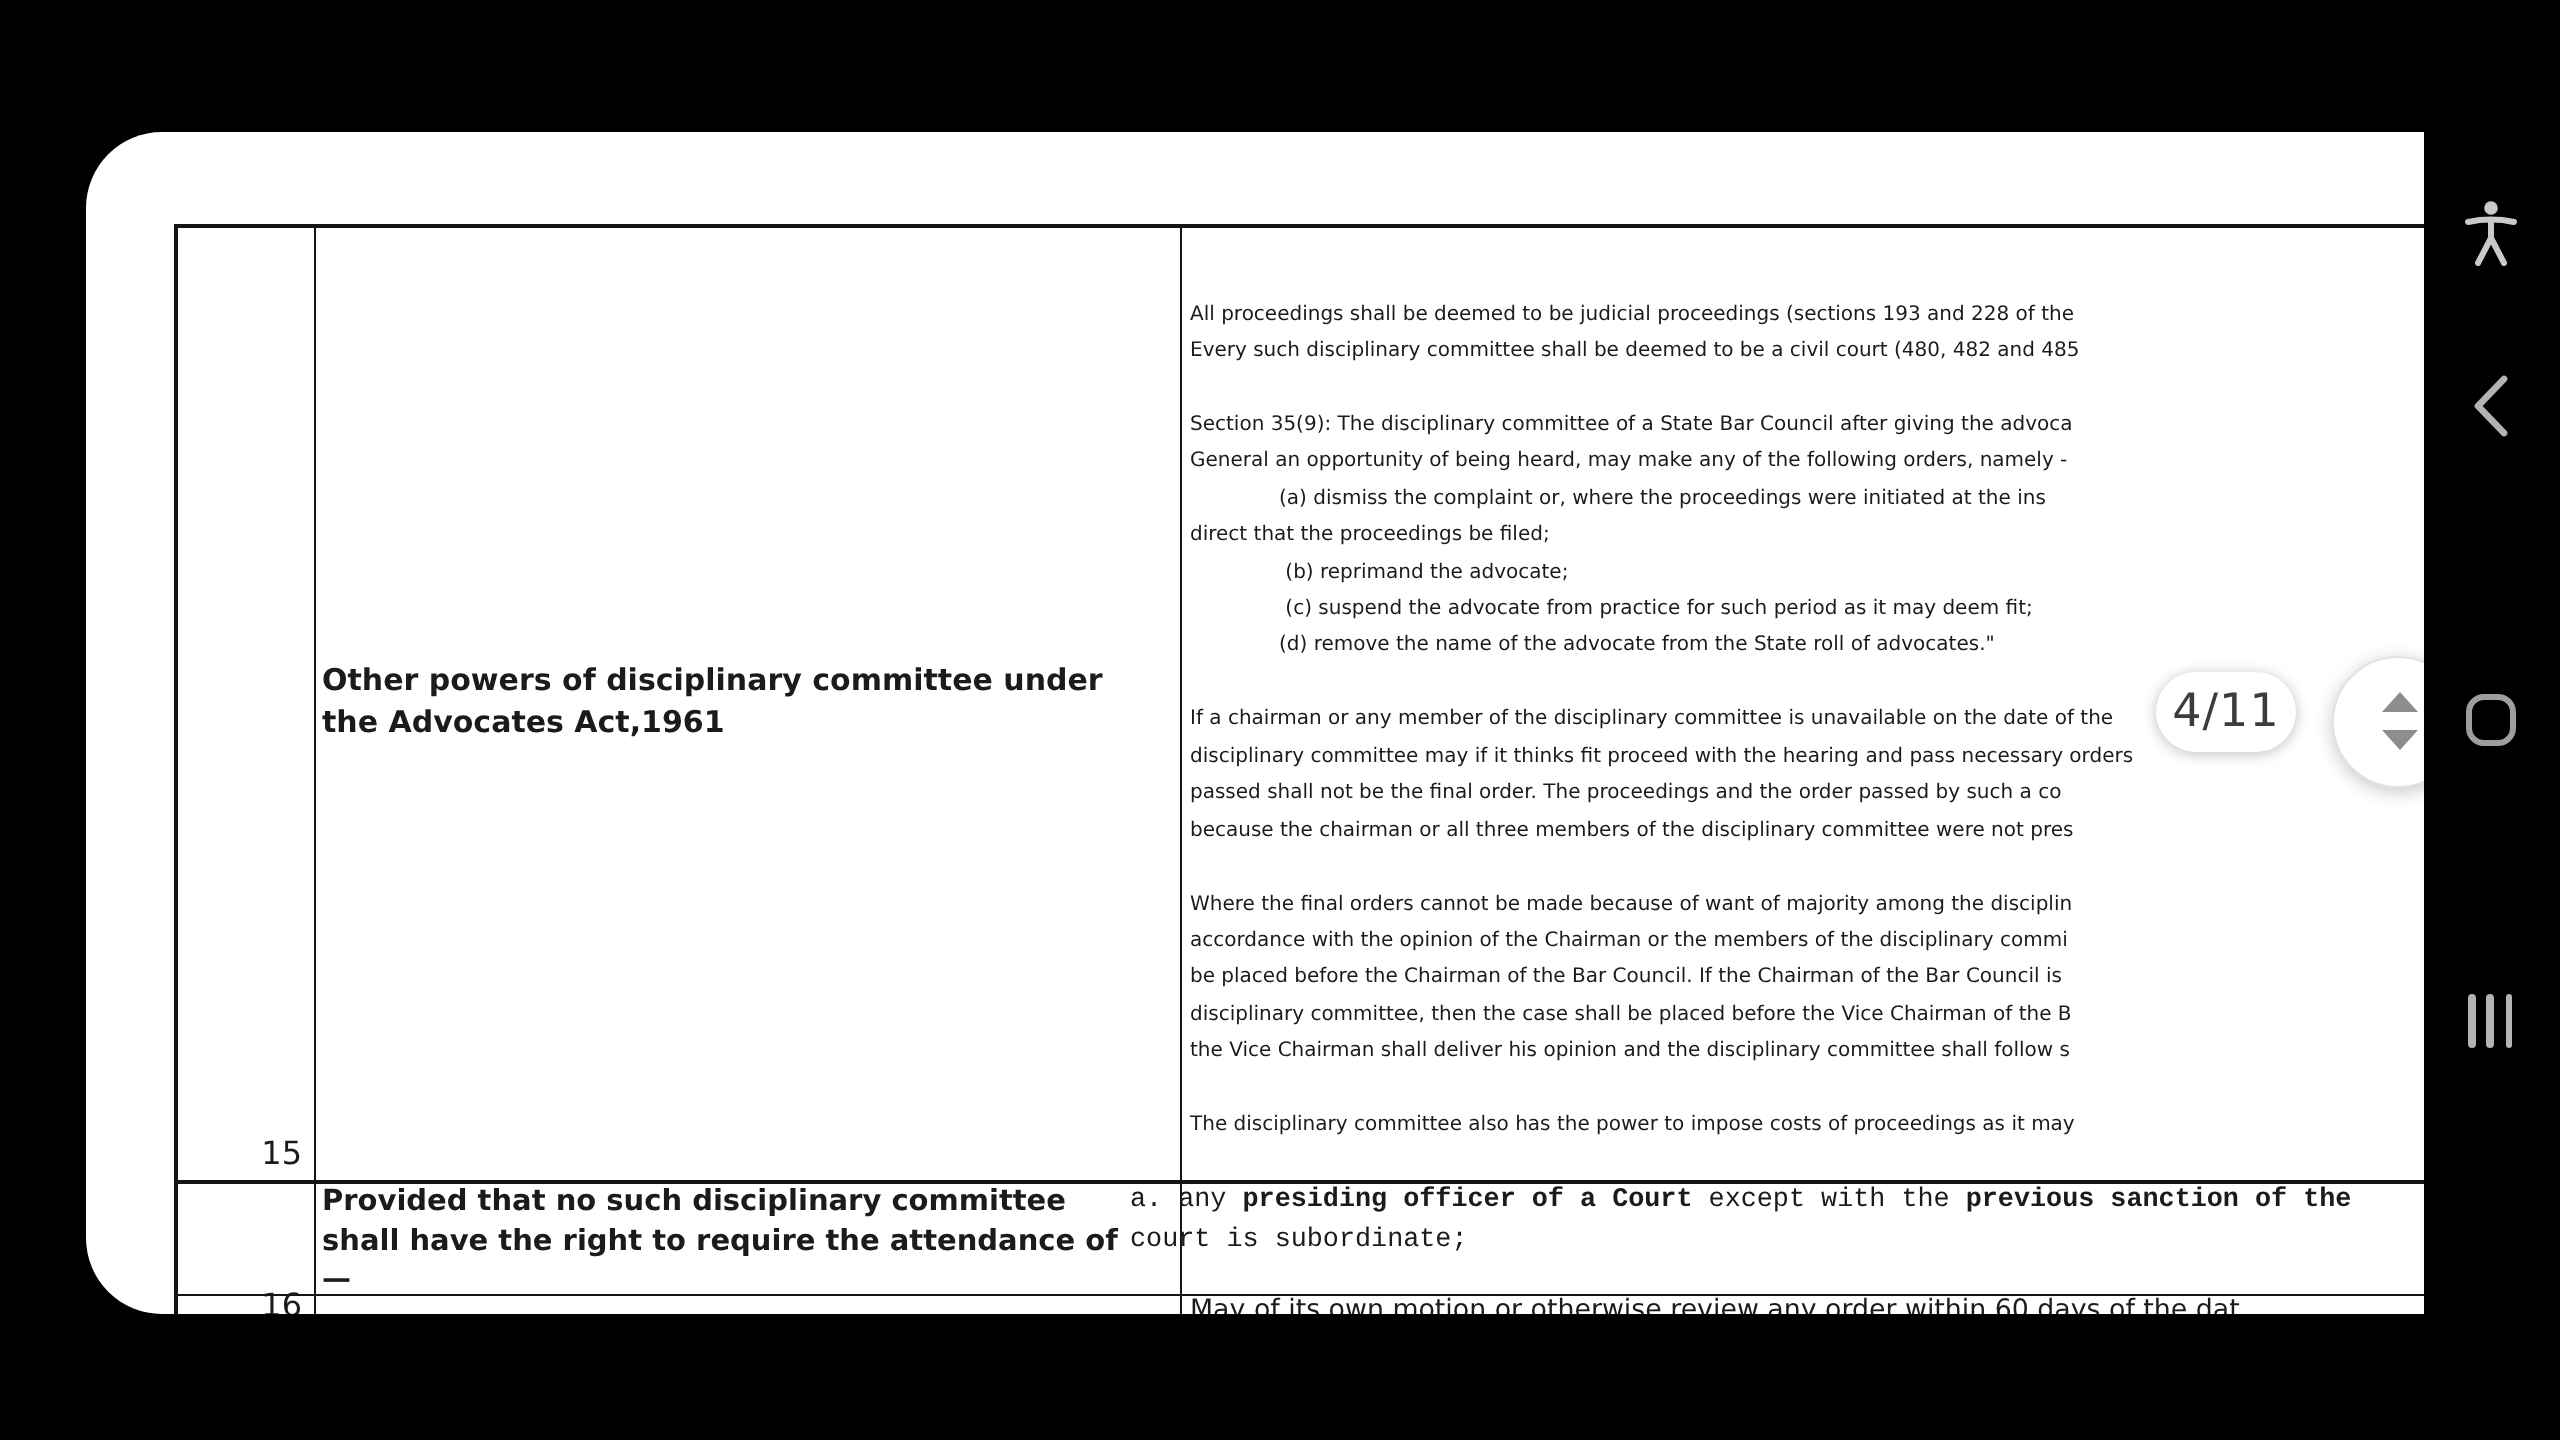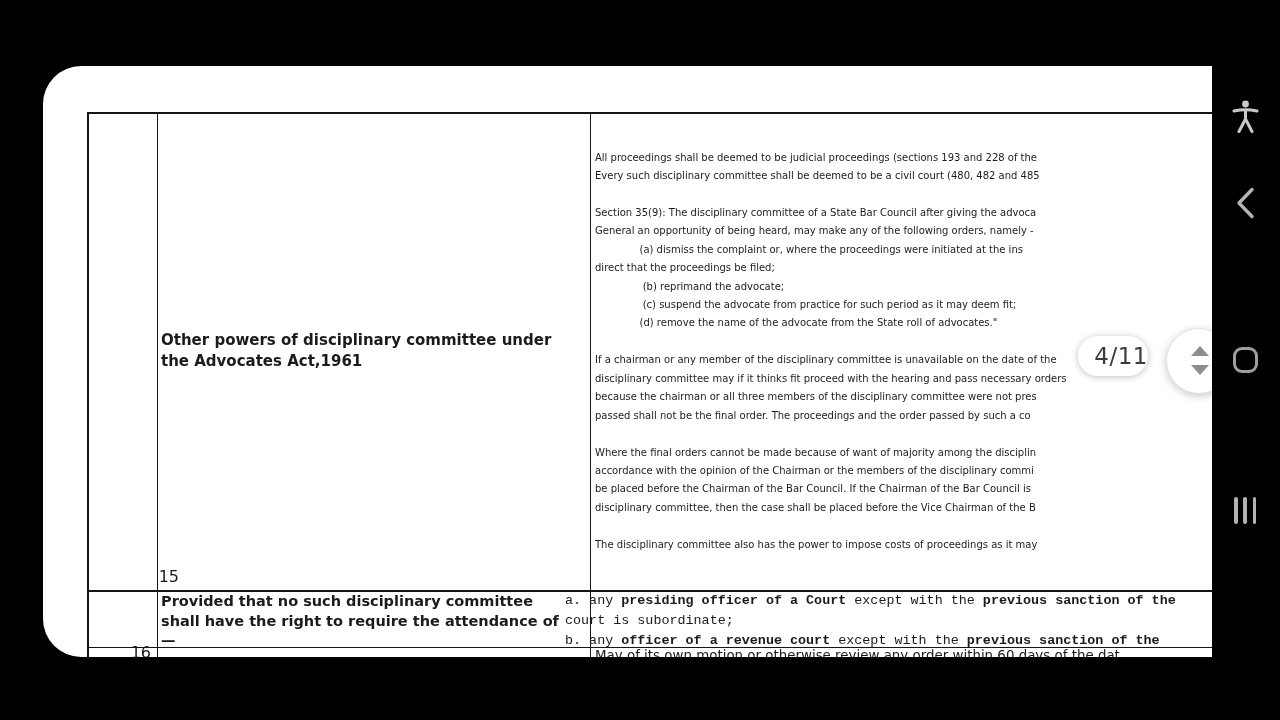--- a/index.html
+++ b/index.html
@@ -18,21 +18,21 @@
   #tl-mid1 { left:87px; top:590px;  width:1125px; }
   #tl-mid2 { left:87px; top:646.5px; width:1125px; }
   #tl-v1 { left:87px;    top:112px; height:545px; }
   #tl-v2 { left:156.5px; top:112px; height:545px; }
   #tl-v3 { left:589.5px; top:112px; height:545px; }
 
   .cell { position:absolute; z-index:2; color:#1b1b1b; }
 
   .num-cell { left:87px; width:68px; display:flex; align-items:flex-end; justify-content:flex-end;
               font-size:16px; }
-  #num15 { top:112px; height:478px; padding:0 4px 4px 15px;margin-left:28px; }
+  #num15 { top:112px; height:478px; padding:0 4px 4px 15px; }
   #num16 { top:609px; height:55px;  padding:0 4px 2px 0; }
 
   #title15 { left:161px; top:112px; width:412px; height:478px;
              display:flex; flex-direction:column; justify-content:center;
              font-weight:bold; font-size:15px; line-height:20.6px; }
 
   #title16 { left:161px; top:592px; width:428px; font-weight:bold; font-size:14.5px; }
   #title16 .bline { line-height:19.6px; white-space:pre; }
 
   #body15 { left:595px; top:148.5px; width:650px; font-size:10px; }
@@ -41,21 +41,21 @@
   #body16 { left:565px; top:590.5px; width:650px; font-size:13.4px;font-family:Liberation Mono, monospace; }
   #body16 .bline { height:20.2px; line-height:20.2px; white-space:pre; }
   #body16 b { font-weight:bold; }
 
   #body17 { left:595px; top:648px; width:650px; font-size:13.4px; white-space:pre; }
 
   
   .page-pill { position:absolute; left:1078px; top:336px; width:70px; height:40px;
                background:#fff; border-radius:20px; z-index:4;
                box-shadow:0 1px 7px rgba(0,0,0,0.25);
-               display:flex; align-items:center; justify-content:flex-end;
+               display:flex; align-items:center; justify-content:center;
                font-size:23px; color:#3c3c3c; letter-spacing:0.5px; }
 
   .scrubber { position:absolute; left:1166px; top:328px; width:66px; height:66px;
               background:#fff; border:1px solid #e2e2e2; border-radius:50%; z-index:4;
               box-shadow:0 2px 9px rgba(0,0,0,0.22); }
   .tri-up { position:absolute; left:24px; top:17px; width:0; height:0;
             border-left:9px solid transparent; border-right:9px solid transparent;
             border-bottom:10px solid #8d8d8d; }
   .tri-down { position:absolute; left:24px; top:36px; width:0; height:0;
               border-left:9px solid transparent; border-right:9px solid transparent;
@@ -101,41 +101,41 @@
       <div class="bline">Section 35(9): The disciplinary committee of a State Bar Council after giving the advoca</div>
       <div class="bline">General an opportunity of being heard, may make any of the following orders, namely -</div>
       <div class="bline">              (a) dismiss the complaint or, where the proceedings were initiated at the ins</div>
       <div class="bline">direct that the proceedings be filed;</div>
       <div class="bline">               (b) reprimand the advocate;</div>
       <div class="bline">               (c) suspend the advocate from practice for such period as it may deem fit;</div>
       <div class="bline">              (d) remove the name of the advocate from the State roll of advocates."</div>
       <div class="bline">&nbsp;</div>
       <div class="bline">If a chairman or any member of the disciplinary committee is unavailable on the date of the</div>
       <div class="bline">disciplinary committee may if it thinks fit proceed with the hearing and pass necessary orders</div>
+      <div class="bline">passed shall not be the final order. The proceedings and the order passed by such a co</div>
       <div class="bline">because the chairman or all three members of the disciplinary committee were not pres</div>
-      <div class="bline">passed shall not be the final order. The proceedings and the order passed by such a co</div>
       <div class="bline">&nbsp;</div>
       <div class="bline">Where the final orders cannot be made because of want of majority among the disciplin</div>
       <div class="bline">accordance with the opinion of the Chairman or the members of the disciplinary commi</div>
       <div class="bline">be placed before the Chairman of the Bar Council. If the Chairman of the Bar Council is</div>
       <div class="bline">disciplinary committee, then the case shall be placed before the Vice Chairman of the B</div>
+      <div class="bline">the Vice Chairman shall deliver his opinion and the disciplinary committee shall follow s</div>
       <div class="bline">&nbsp;</div>
       <div class="bline">The disciplinary committee also has the power to impose costs of proceedings as it may</div>
     </div>
 
   <div class="cell num-cell" id="num16">16</div>
   <div class="cell" id="title16">
       <div class="bline">Provided that no such disciplinary committee</div>
       <div class="bline">shall have the right to require the attendance of</div>
       <div class="bline">—</div>
     </div>
   <div class="cell" id="body16">
       <div class="bline"><span>a. any </span><b>presiding officer of a Court</b><span> except with the </span><b>previous sanction of the</b></div>
       <div class="bline"><span>court is subordinate;</span></div>
-      <div class="bline"><span>b. any </span><b>officer of a revenue court</b><span> except with the </span><b>previous sanction of the</b></div>
     </div>
 
   <div class="cell" id="body17">May of its own motion or otherwise review any order within 60 days of the dat</div>
 
   <div class="page-pill">
     <span>4/11</span>
   </div>
   <div class="scrubber">
     <div class="tri-up"></div>
     <div class="tri-down"></div>

